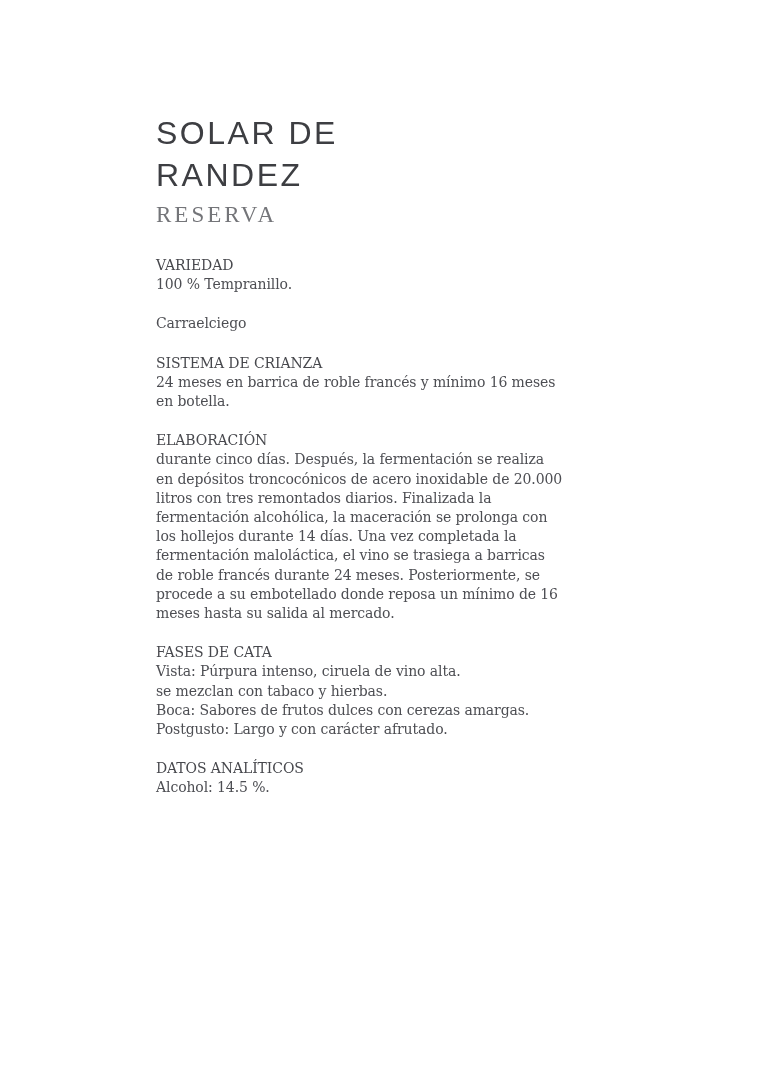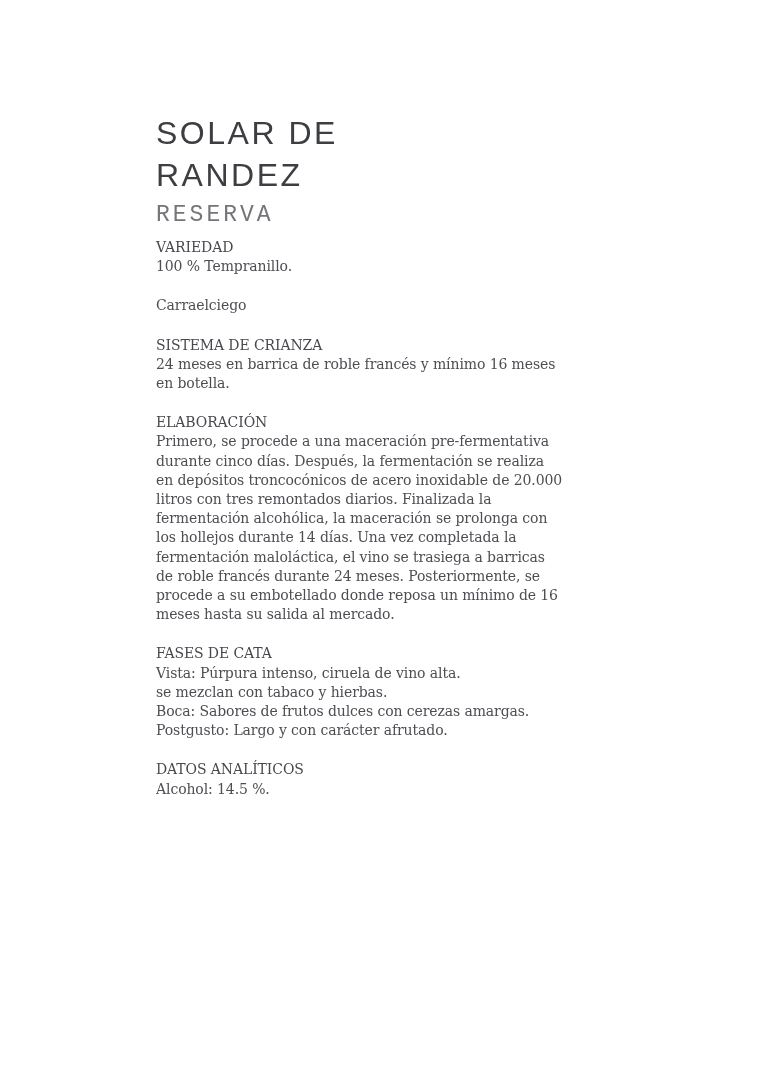--- a/index.html
+++ b/index.html
@@ -24,29 +24,29 @@
     font-family: "Liberation Sans", sans-serif;
     font-weight: 300;
     font-size: 32px;
     line-height: 42px;
     letter-spacing: 2.5px;
     color: var(--color-title, #3d3e42);
   }
   .title-line { display: block; }
   .subtitle {
     margin-top: 5px;
-    font-family: Liberation Mono, monospace;
+    font-family: Liberation Serif, serif;
     font-weight: 300;
     font-size: 23px;
     line-height: 28px;
     letter-spacing: 3px;
     color: var(--color-subtitle, #747579);
   }
   .sections {
-    margin-top: 9px;
+    margin-top: 27px;
     font-family: "DejaVu Serif", "Liberation Serif", serif;
     font-size: 14px;
     line-height: 19.2px;
     letter-spacing: -0.1px;
     color: var(--color-body, #4d4e53);
   }
   .section { margin-bottom: 20px; }
   .section:last-child { margin-bottom: 0; }
   .heading {
     color: var(--color-heading, #47484d);
@@ -78,21 +78,20 @@
       </section>
 
       <section class="section">
         <div class="heading">SISTEMA DE CRIANZA</div>
         <div class="line">24 meses en barrica de roble francés y mínimo 16 meses</div>
         <div class="line">en botella.</div>
       </section>
 
       <section class="section">
         <div class="heading">ELABORACIÓN</div>
-        <div class="line">Primero, se procede a una maceración pre-fermentativa</div>
         <div class="line">durante cinco días. Después, la fermentación se realiza</div>
         <div class="line">en depósitos troncocónicos de acero inoxidable de 20.000</div>
         <div class="line">litros con tres remontados diarios. Finalizada la</div>
         <div class="line">fermentación alcohólica, la maceración se prolonga con</div>
         <div class="line">los hollejos durante 14 días. Una vez completada la</div>
         <div class="line">fermentación maloláctica, el vino se trasiega a barricas</div>
         <div class="line">de roble francés durante 24 meses. Posteriormente, se</div>
         <div class="line">procede a su embotellado donde reposa un mínimo de 16</div>
         <div class="line">meses hasta su salida al mercado.</div>
       </section>

